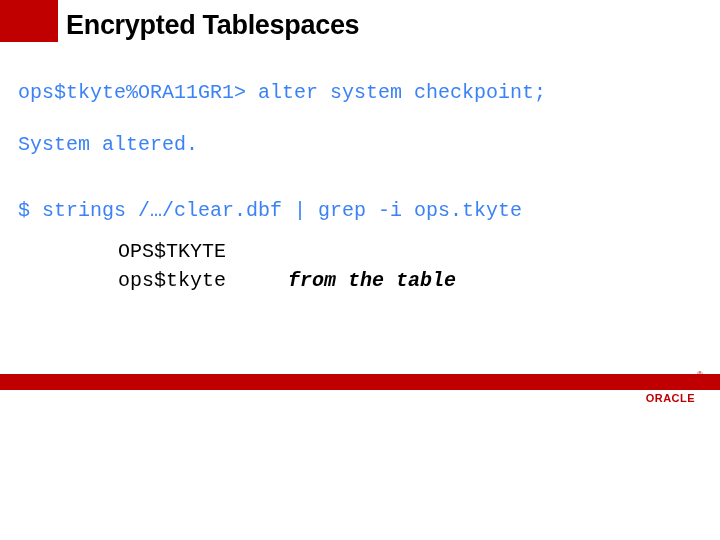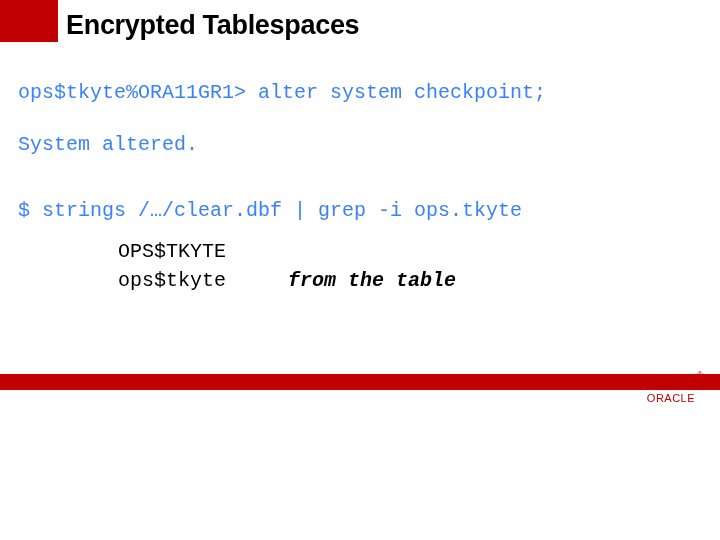--- a/index.html
+++ b/index.html
@@ -11,21 +11,21 @@
   .mono { font-family: "Courier New", Courier, monospace; font-size: 20px; line-height: 1.5; color: #3b82f6; }
   .line1 { margin-bottom: 22px; }
   .line2 { margin-bottom: 36px; margin-top: 6px; }
   .line3 { margin-bottom: 14px; font-family: Liberation Mono, monospace; }
   .row { display: flex; align-items: baseline; margin-top: 6px; }
   .indent { width: 100px; flex: 0 0 auto; }
   .col1 { width: 170px; flex: 0 0 auto; font-family: "Courier New", Courier, monospace; font-size: 20px; font-weight: normal; }
   .col2 { font-family: "Courier New", Courier, monospace; font-size: 20px; font-style: italic; font-weight: bold; }
   .footer-bar { position: absolute; left: 0; right: 0; bottom: 18px; height: 16px; background: #c00000; }
   .logo { position: absolute; right: 18px; bottom: 4px; display: flex; align-items: center; gap: 1px; }
-  .logo-word { color: #c00000; font-size: 11px; font-weight: normal; letter-spacing: 0.5px; font-family: Arial, sans-serif; margin-top: 39px; }
+  .logo-word { color: #c00000; font-size: 11px; font-weight: bold; letter-spacing: 0.5px; font-family: Arial, sans-serif; margin-top: 39px; }
   .logo-r { color: #c00000; font-size: 8px; position: relative; top: -4px; left: 1px; }
 </style>
 </head>
 <body>
 
 <div class="slide">
   <div class="red-block"></div>
   <div class="title">Encrypted Tablespaces</div>
 
   <div class="body">

